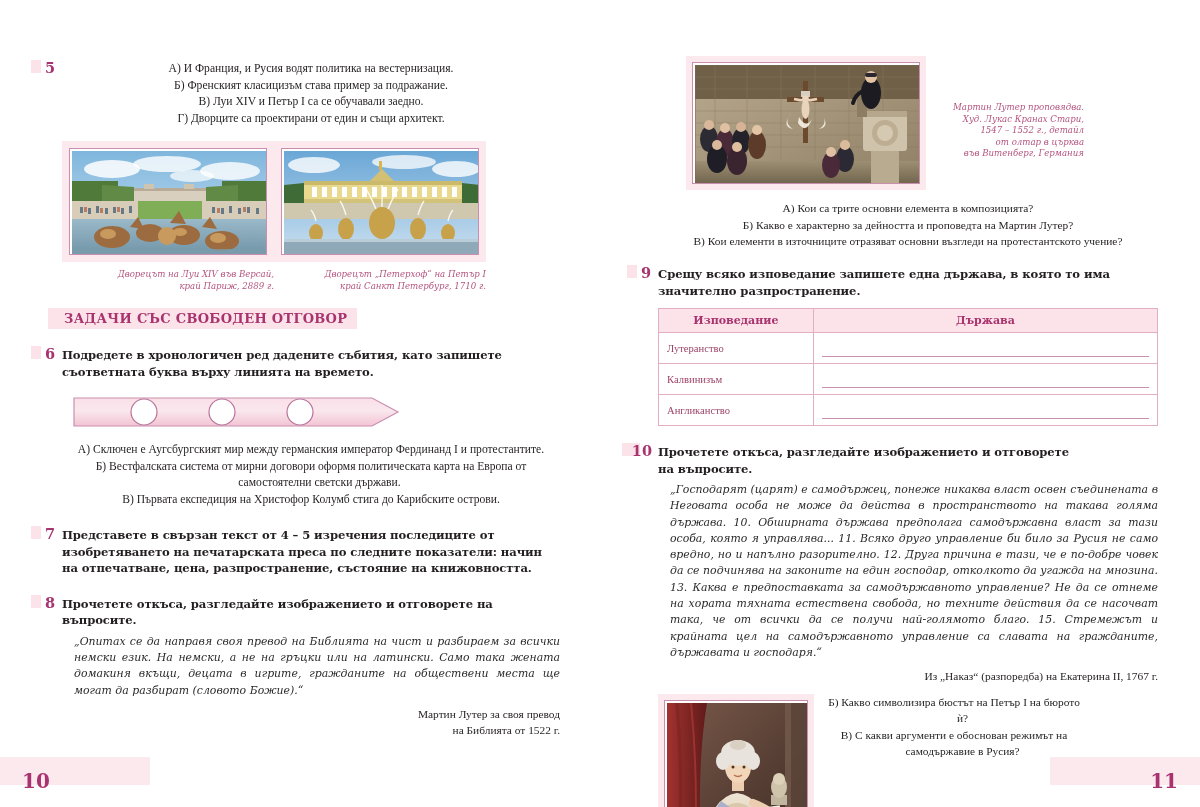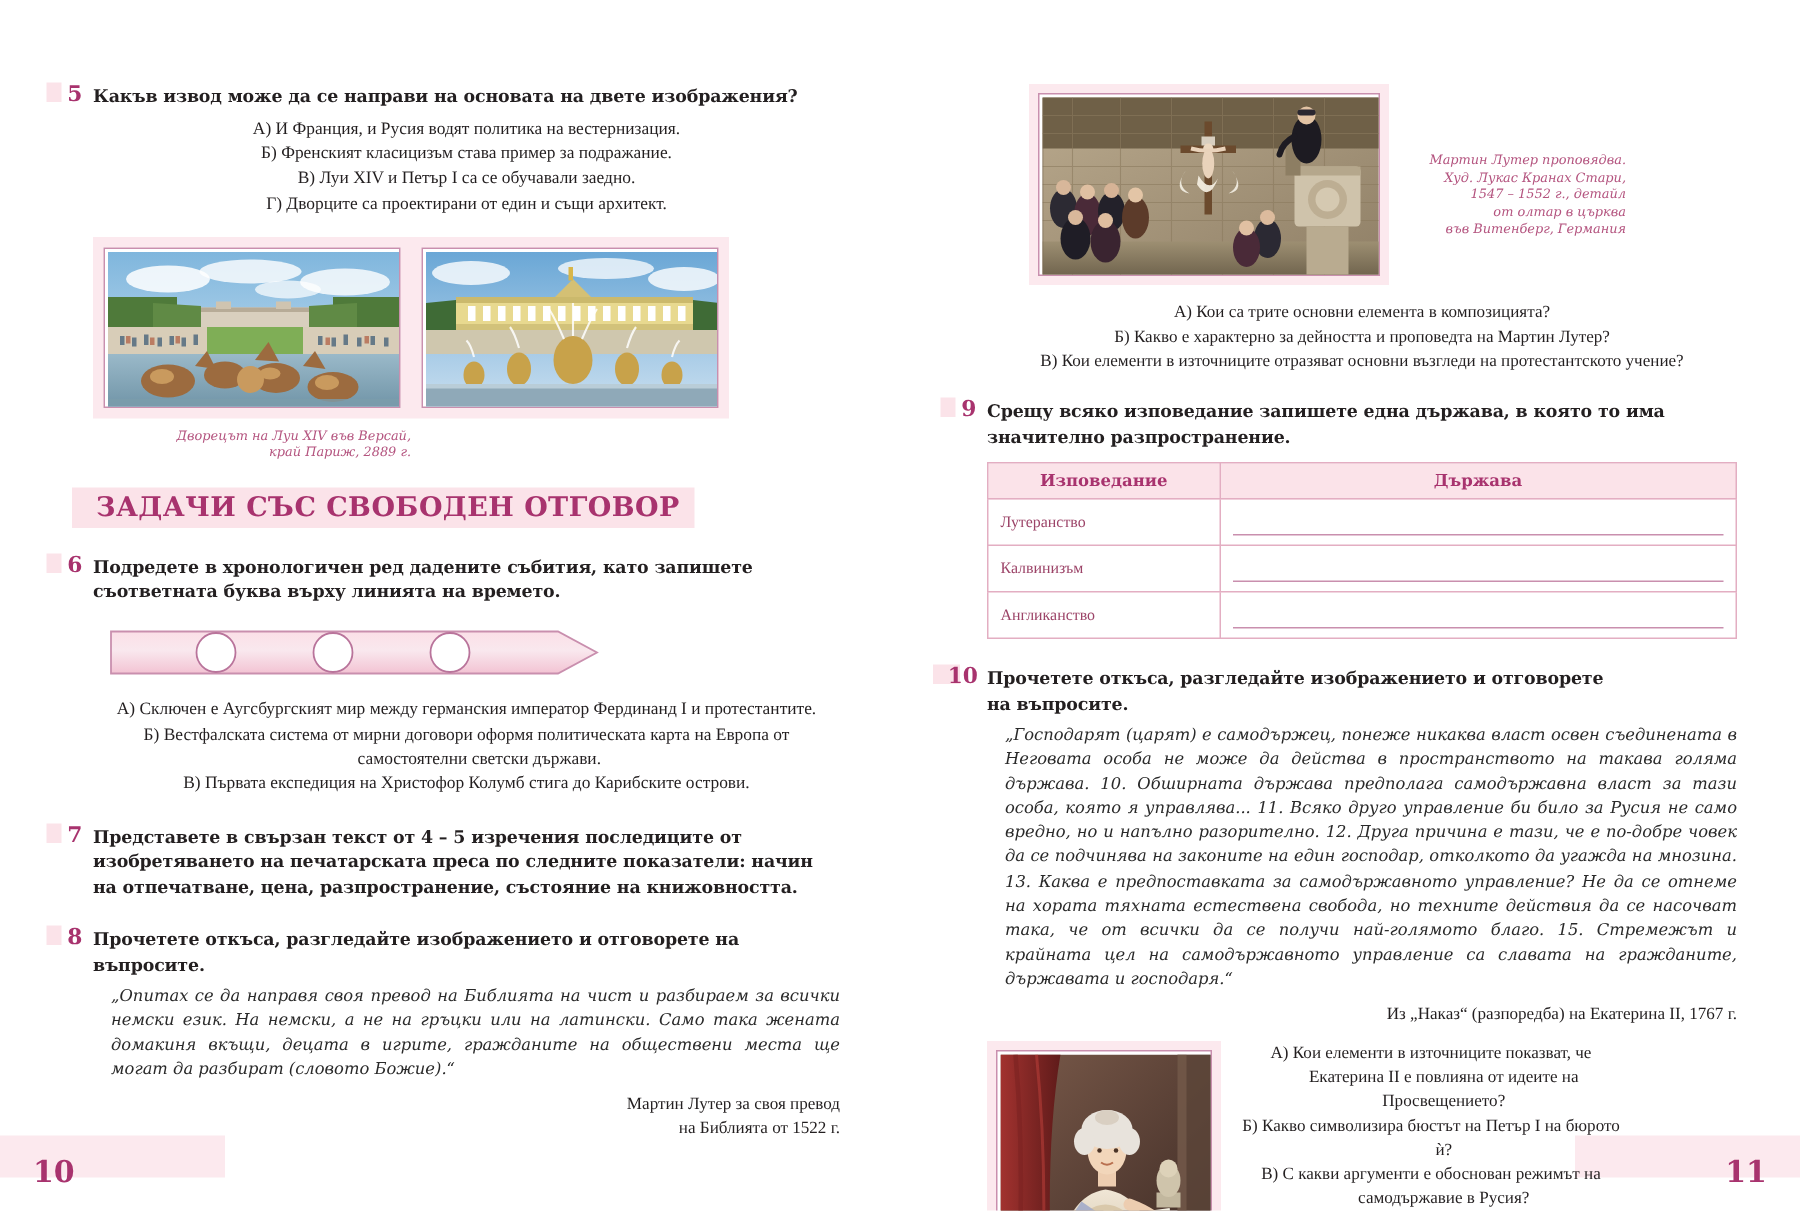--- a/index.html
+++ b/index.html
@@ -43,21 +43,21 @@
   .cap{
     font-family:"DejaVu Serif", serif;
     font-style:italic;font-size:8.6px;line-height:11.5px;color:#b4547f;
     text-align:right;margin-top:7px;
   }
 
   
   .sectionhead{
     position:relative;display:inline-block;
     font-family:"DejaVu Serif", serif;
-    font-weight:bold;font-size:18px;letter-spacing:0.3px;color:#a8336e;
+    font-weight:bold;font-size:13px;letter-spacing:0.3px;color:#a8336e;
     padding:3px 10px 3px 2px;
   }
   .sectionband{
     position:absolute;left:-14px;right:0;top:0;bottom:0;background:#fbe3e9;z-index:-1;
   }
 
   
   .timeline{position:relative;height:44px;width:332px;margin:10px 0 0 10px;}
   .tlsvg{position:absolute;left:0;top:0;}
 
@@ -109,21 +109,20 @@
 <body>
 
 <div class="page page-left">
   <div class="col" style="top:56px;">
 
     <div class="task">
       <div class="tasknum">
         <span class="hl"></span>
         <span>5</span>
       </div>
-      <div class="tasktext">Какъв извод може да се направи на основата на двете изображения?</div>
       <div class="opts">
         <div class="opt">А) И Франция, и Русия водят политика на вестернизация.</div>
         <div class="opt">Б) Френският класицизъм става пример за подражание.</div>
         <div class="opt">В) Луи XIV и Петър I са се обучавали заедно.</div>
         <div class="opt">Г) Дворците са проектирани от един и същи архитект.</div>
       </div>
     </div>
 
     <div style="margin-top:14px;display:flex;">
 
@@ -257,20 +256,24 @@
                 <path d="M62 64 q-3 -10 -6 -14"></path>
                 <path d="M134 64 q3 -10 6 -14"></path>
                 <path d="M32 70 q-2 -8 -5 -11"></path>
                 <path d="M164 70 q2 -8 5 -11"></path>
               </g>
               <rect x="0" y="88" width="196" height="17" fill="#8fa9b8"></rect>
               <rect x="0" y="88" width="196" height="3" fill="#b9cdd8"></rect>
             </svg>
           </div>
         </div>
+        <div class="cap">
+          <span>Дворецът „Петерхоф“ на Петър I</span><br>
+          <span>край Санкт Петербург, 1710 г.</span>
+        </div>
       </div>
     </div>
 
     <div style="margin-top:16px;">
       <span class="sectionhead">
         <span class="sectionband"></span>
         <span>ЗАДАЧИ СЪС СВОБОДЕН ОТГОВОР</span>
       </span>
     </div>
 
@@ -534,21 +537,20 @@
 
                 <path d="M86 100 q16 6 22 14" stroke="#edcdb0" stroke-width="8" fill="none" stroke-linecap="round"></path>
                 <rect x="88" y="104" width="26" height="16" fill="#f4efe2" transform="rotate(-8 101 112)"></rect>
               </g>
             </svg>
           </div>
         </div>
 
         <div style="margin-left:12px;width:256px;">
           <div class="qlist">
-            <div class="opt">А) Кои елементи в източниците показват, че Екатерина II е повлияна от идеите на Просвещението?</div>
             <div class="opt">Б) Какво символизира бюстът на Петър I на бюрото ѝ?</div>
             <div class="opt">В) С какви аргументи е обоснован режимът на самодържавие в Русия?</div>
           </div>
 
         </div>
       </div>
     </div>
   </div>
 
   <div class="folio folio-right">

